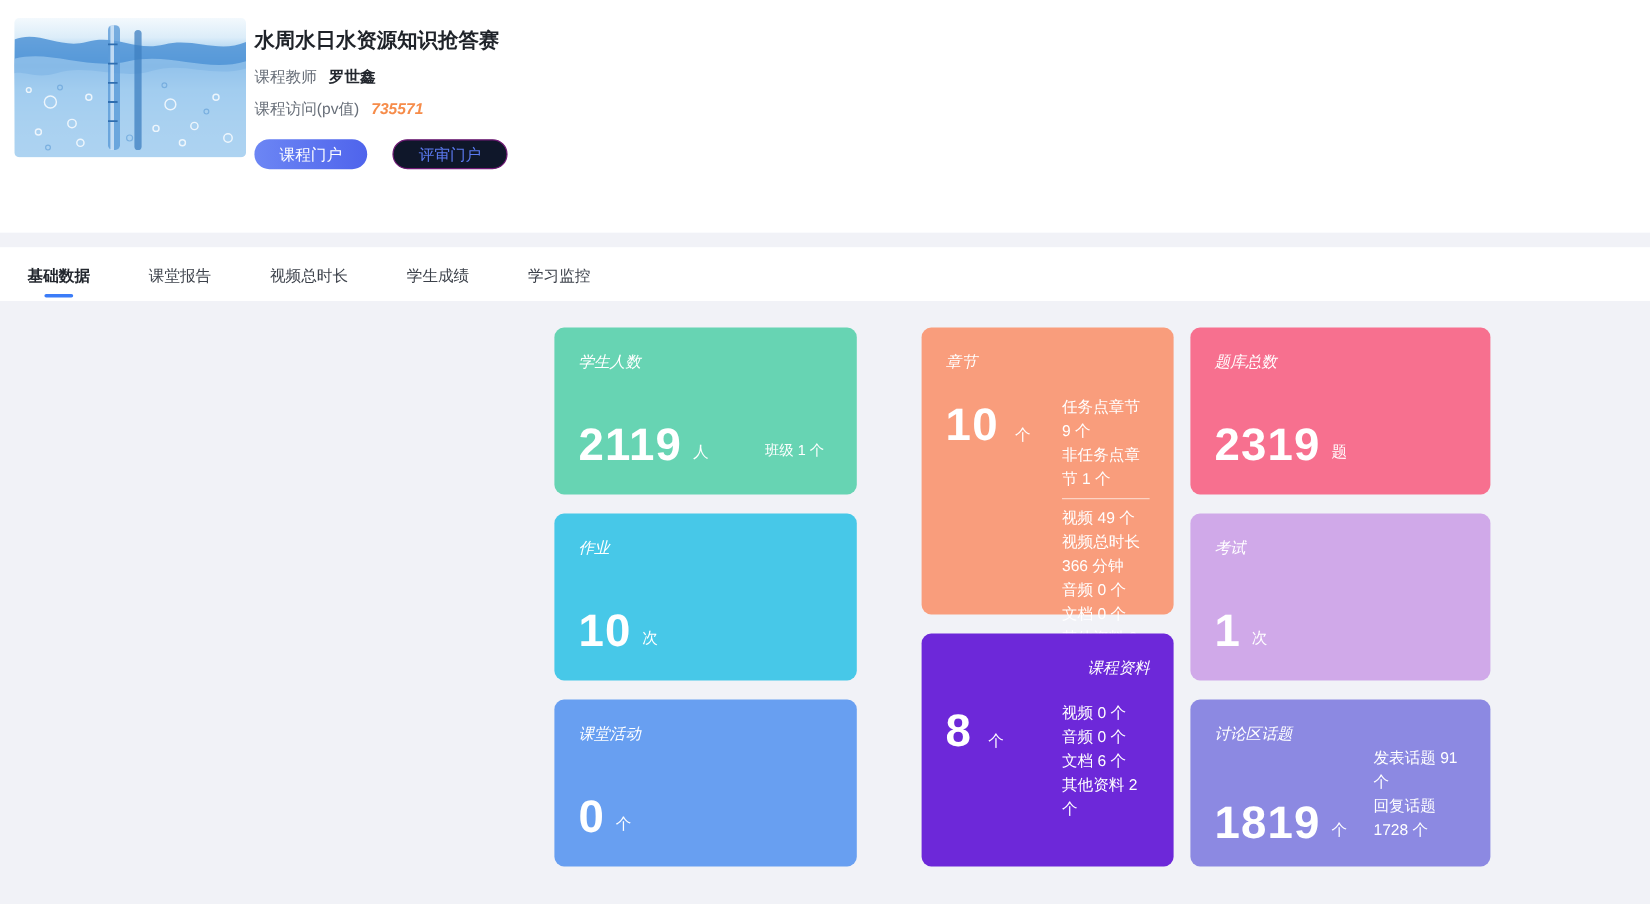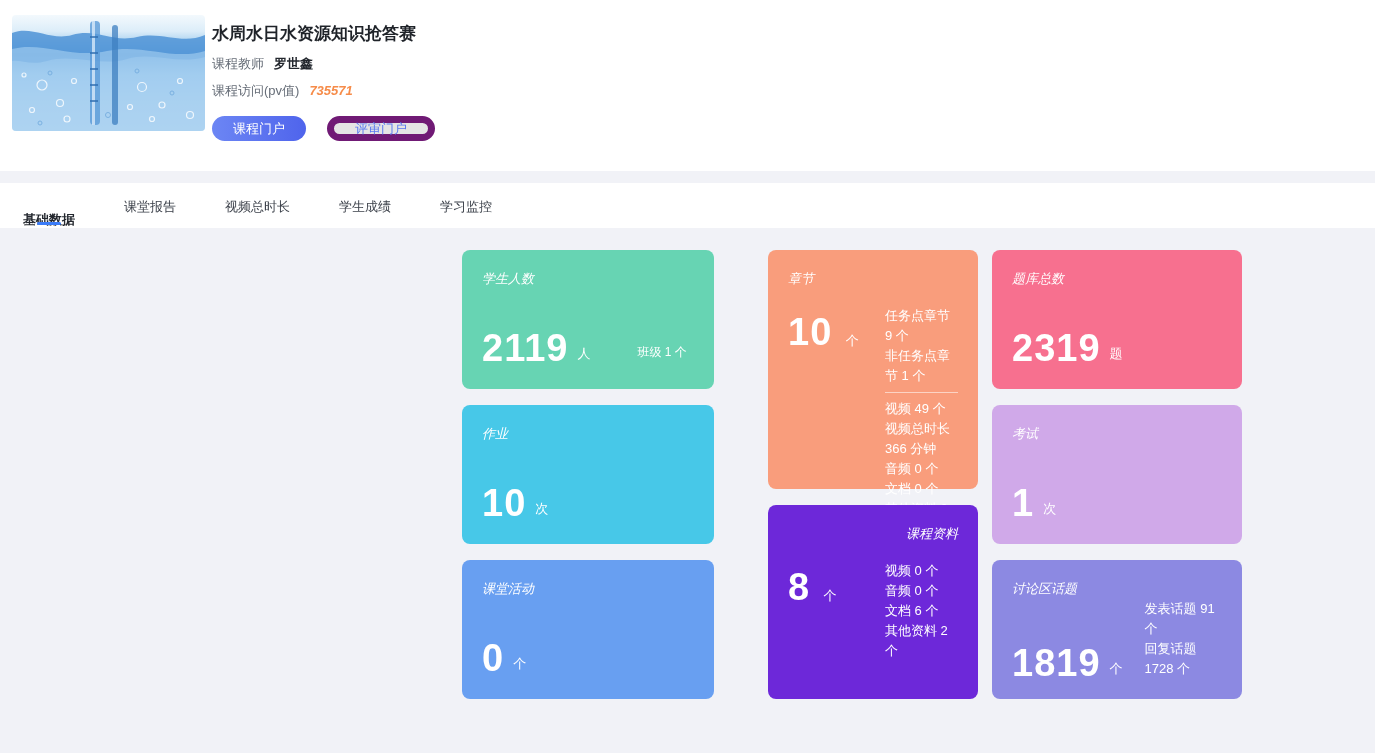--- a/index.html
+++ b/index.html
@@ -2,42 +2,42 @@
 <html><head>
 <meta charset="utf-8">
 <style>
   * { margin:0; padding:0; box-sizing:border-box; }
   html,body { width:1375px; height:753px; }
   body {
     font-family:"Liberation Sans","DejaVu Sans",sans-serif;
     background:#f1f2f7; position:relative; overflow:hidden; color:#2b2f36;
   }
   
-  .header { background:#fff; height:171px; padding:15px 0 0 12px; display:flex; }
+  .header { background:#fff; height:194px; padding:15px 0 0 12px; display:flex; }
   .cover {
     width:193px; height:116px; border-radius:4px; overflow:hidden; position:relative; flex:none;
     background:linear-gradient(180deg,#f3f9fd 0%,#dcedf9 14%,#9ecbee 26%,#7db4e4 34%,#aed6f2 52%,#c6e3f6 75%,#d4eaf8 100%);
   }
   .cover svg { position:absolute; inset:0; }
   .info { margin-left:7px; padding-top:7px; }
   .course-title { font-size:17px; font-weight:700; color:#1f2329; line-height:24px; }
   .meta-row { display:flex; align-items:center; font-size:13px; margin-top:9px; line-height:18px; }
   .meta-label { color:#676e78; margin-right:10px; }
   .meta-name { color:#23272e; font-weight:700; }
   .meta-pv { color:#f68c4a; font-weight:700;font-style:italic; }
   .btn-row { display:flex; margin-top:16px; gap:21px;align-items:center; }
   .btn { height:25px; padding:0 21px; border-radius:13px; font-size:13px;
          display:inline-flex; align-items:center; justify-content:center; cursor:pointer; }
   .btn-primary { background:linear-gradient(90deg,#6c86f4,#4f64ec); color:#fff; border:none; }
-  .btn-outline { background:#e5e5e5; color:#5b7af0; border:7px solid #701a75; }
+  .btn-outline { background:#0f172a; color:#5b7af0; border:1px solid #701a75; }
   
   .strip { height:12px; background:#f1f2f7; }
   .tabbar { background:#fff; height:45px; display:flex; gap:49px; padding:0 0 0 23px; }
   .tab { position:relative; font-size:13px; color:#3c414a; padding-top:15px; cursor:pointer; }
-  .tab.active { font-weight:700; color:#23272e;margin-top:13px; }
+  .tab.active { font-weight:700; color:#23272e; }
   .tab.active::after {
     content:""; position:absolute; left:50%; transform:translateX(-50%);
     bottom:3px; width:24px; height:3px; border-radius:2px; background:#3b7cf8;
   }
   
   .content { position:relative; height:525px; background:#f1f2f7; }
   .board { position:absolute; left:462px; top:22px; width:780px; display:flex; gap:14px; }
   .col { display:flex; flex-direction:column; gap:16px; }
   .col1 { width:252px; } .col2 { width:250px;padding-left:40px; } .col3 { width:250px; }
   .card { border-radius:8px; color:#fff; padding:19px 20px; display:flex; flex-direction:column; }

